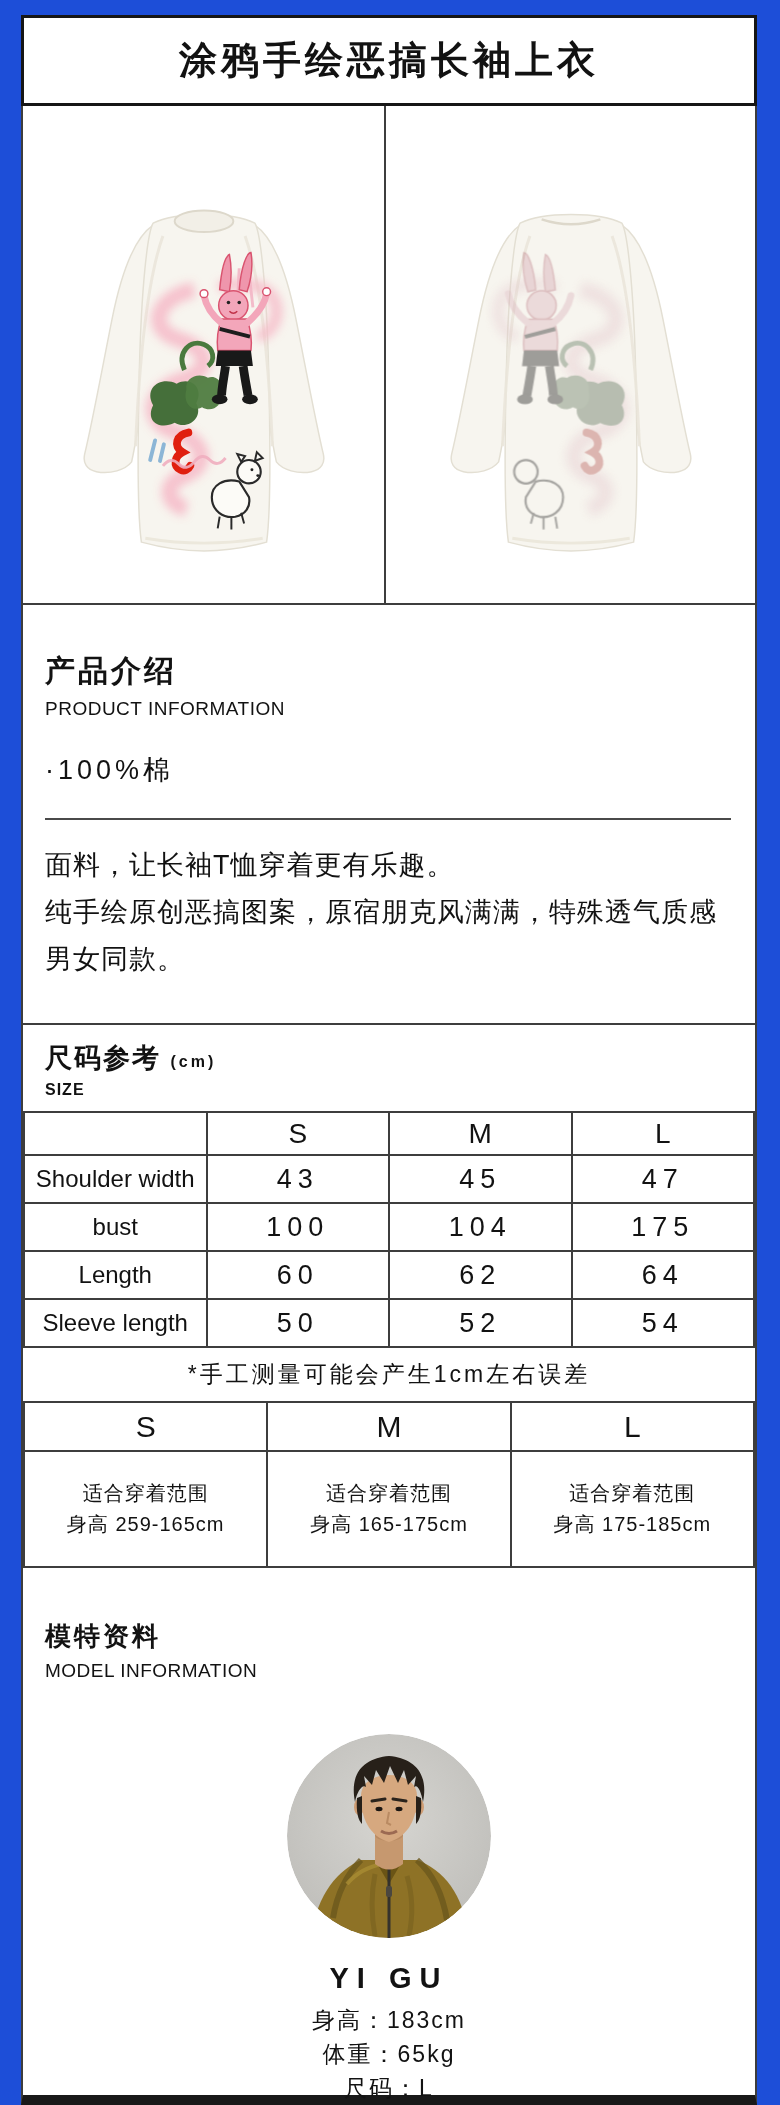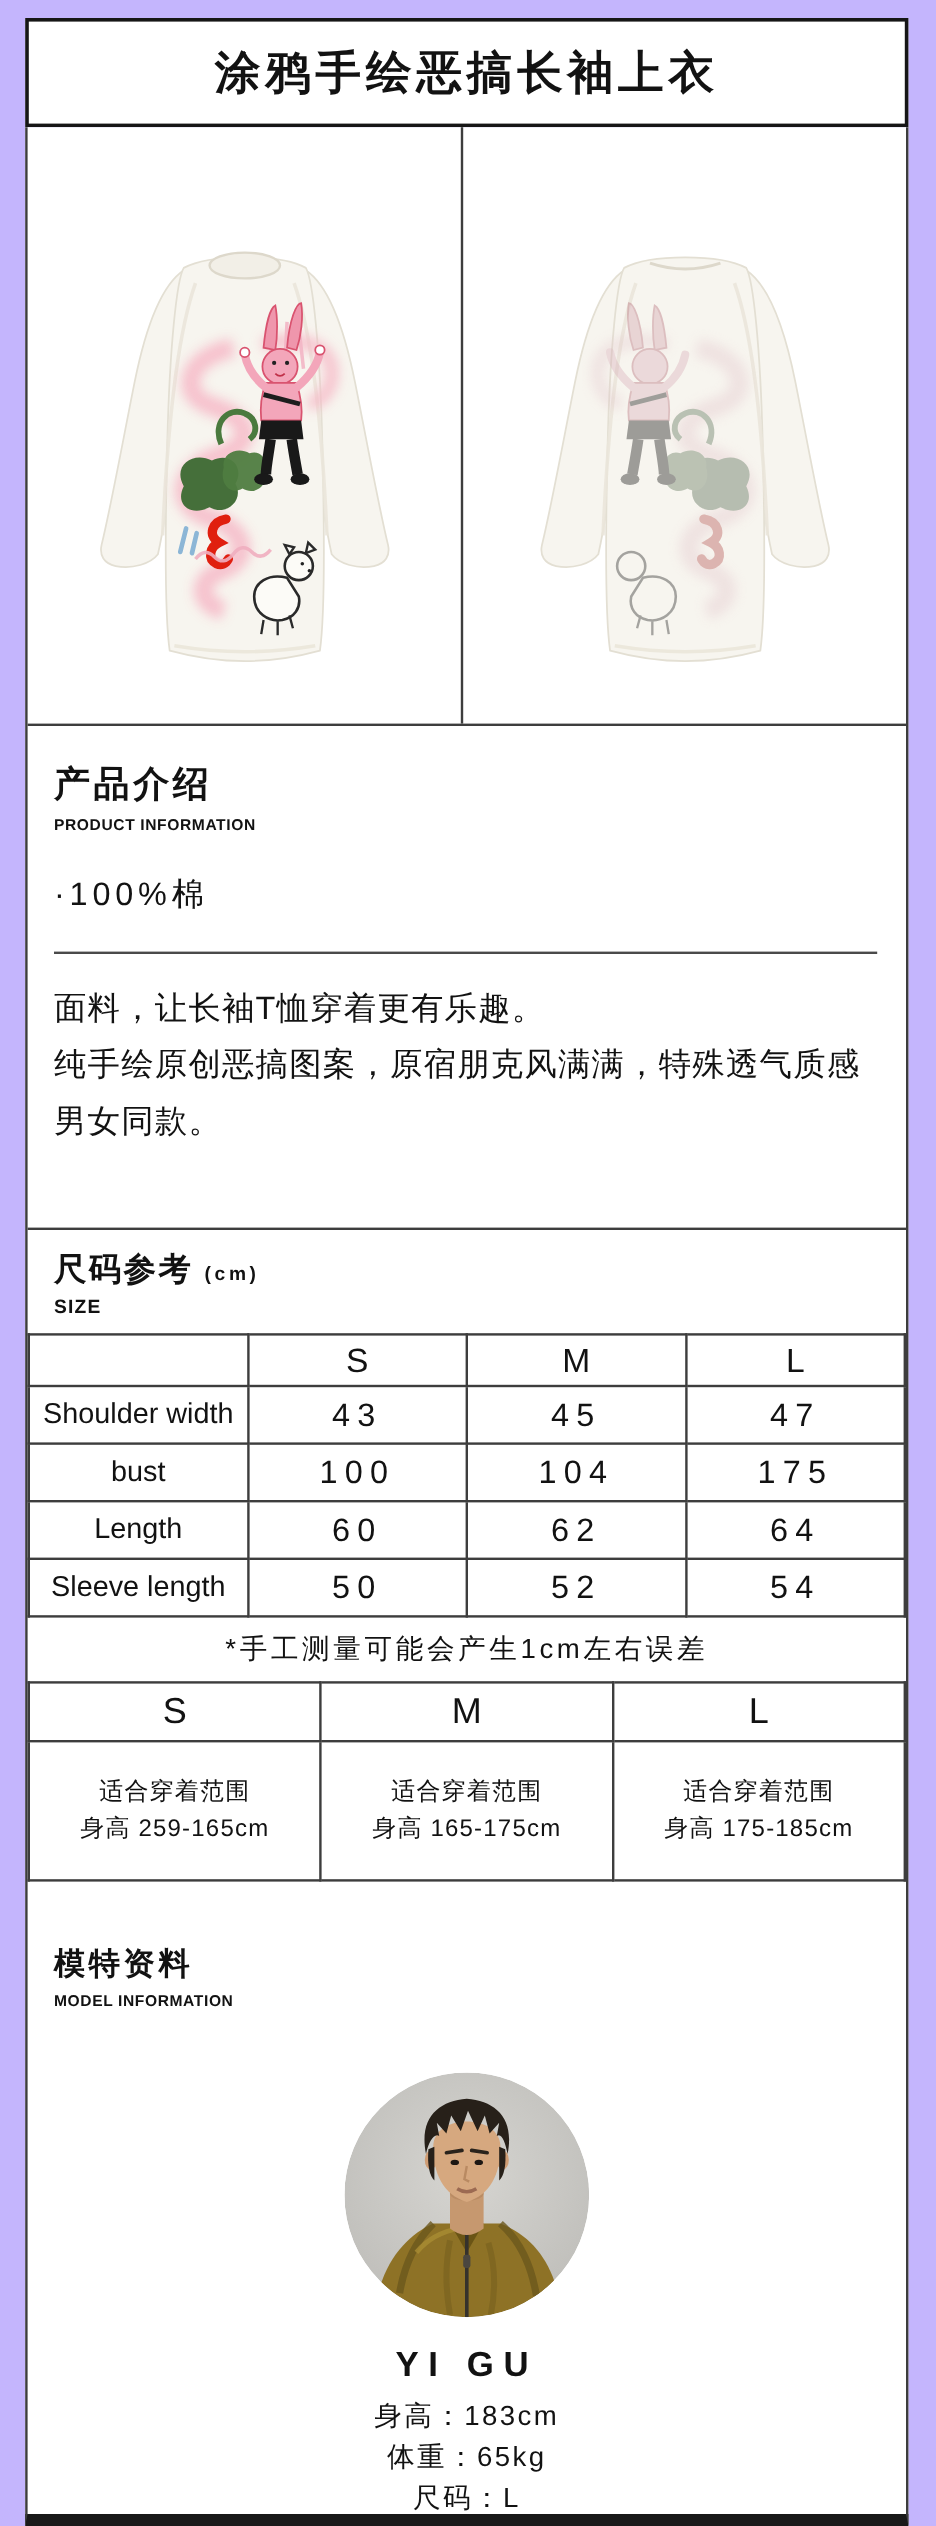--- a/index.html
+++ b/index.html
@@ -1,40 +1,40 @@
 <!DOCTYPE html>
 <html><head>
 <meta charset="utf-8">
 <style>
   html,body { margin:0; padding:0; background:#ffffff; }
   .page {
-    position:relative; width:780px; height:2105px; background:#c4b5fd;
+    position:relative; width:780px; height:2105px; background:#1d4ed8;
     font-family:"Liberation Sans","DejaVu Sans",sans-serif; color:#121212;
     overflow:hidden;
   }
   .title-box {
     position:absolute; left:21px; top:15px; width:736px; height:91px;
     box-sizing:border-box; border:3px solid #161616; background:#fff;
     display:flex; align-items:center; justify-content:center;
   }
   .title-box h1 { margin:0; font-size:38px; font-weight:bold; letter-spacing:4px; }
   .content {
     position:absolute; left:21px; top:106px; width:736px; height:1999px;
     box-sizing:border-box; background:#fff;
     border-left:2px solid #3d3d3d; border-right:2px solid #3d3d3d;
     border-bottom:10px solid #191919;
   }
   .images-row { height:499px; box-sizing:border-box; border-bottom:2px solid #3d3d3d; display:flex; }
   .img-cell { box-sizing:border-box; display:flex; align-items:center; justify-content:center; padding-top:26px; }
   .img-cell.left { flex:0 0 363px; border-right:2px solid #3d3d3d; }
   .img-cell.right { flex:1; }
 
-  .product-info { height:420px; box-sizing:border-box; border-bottom:2px solid #3d3d3d; padding:28px 22px 0 22px; }
+  .product-info { height:420px; box-sizing:border-box; border-bottom:2px solid #3d3d3d; padding:46px 22px 0 22px; }
   .sec-h-cn { font-size:30px; font-weight:bold; letter-spacing:3px; }
-  .sec-h-en { font-size:13px; font-weight:bold; letter-spacing:.5px; margin-top:6px; }
+  .sec-h-en { font-size:19px; font-weight:normal; letter-spacing:.5px; margin-top:6px; }
   .material { font-size:27px; letter-spacing:4px; margin-top:32px; }
   .divider { border:none; border-top:2px solid #4a4a4a; margin:30px 2px 0 0; }
   .desc { margin-top:22px; font-size:27px; line-height:47px; letter-spacing:1px; }
 
   .size-head { height:86px; box-sizing:border-box; padding:15px 22px 0; }
   .size-h-cn { font-size:27px; font-weight:bold; letter-spacing:2px; }
   .size-h-cn .unit { font-size:16px; letter-spacing:3px; }
   .size-h-en { font-size:16px; font-weight:bold; letter-spacing:1px; margin-top:5px; }
 
   table.size-table, table.fit-table { width:100%; border-collapse:collapse; table-layout:fixed; }

